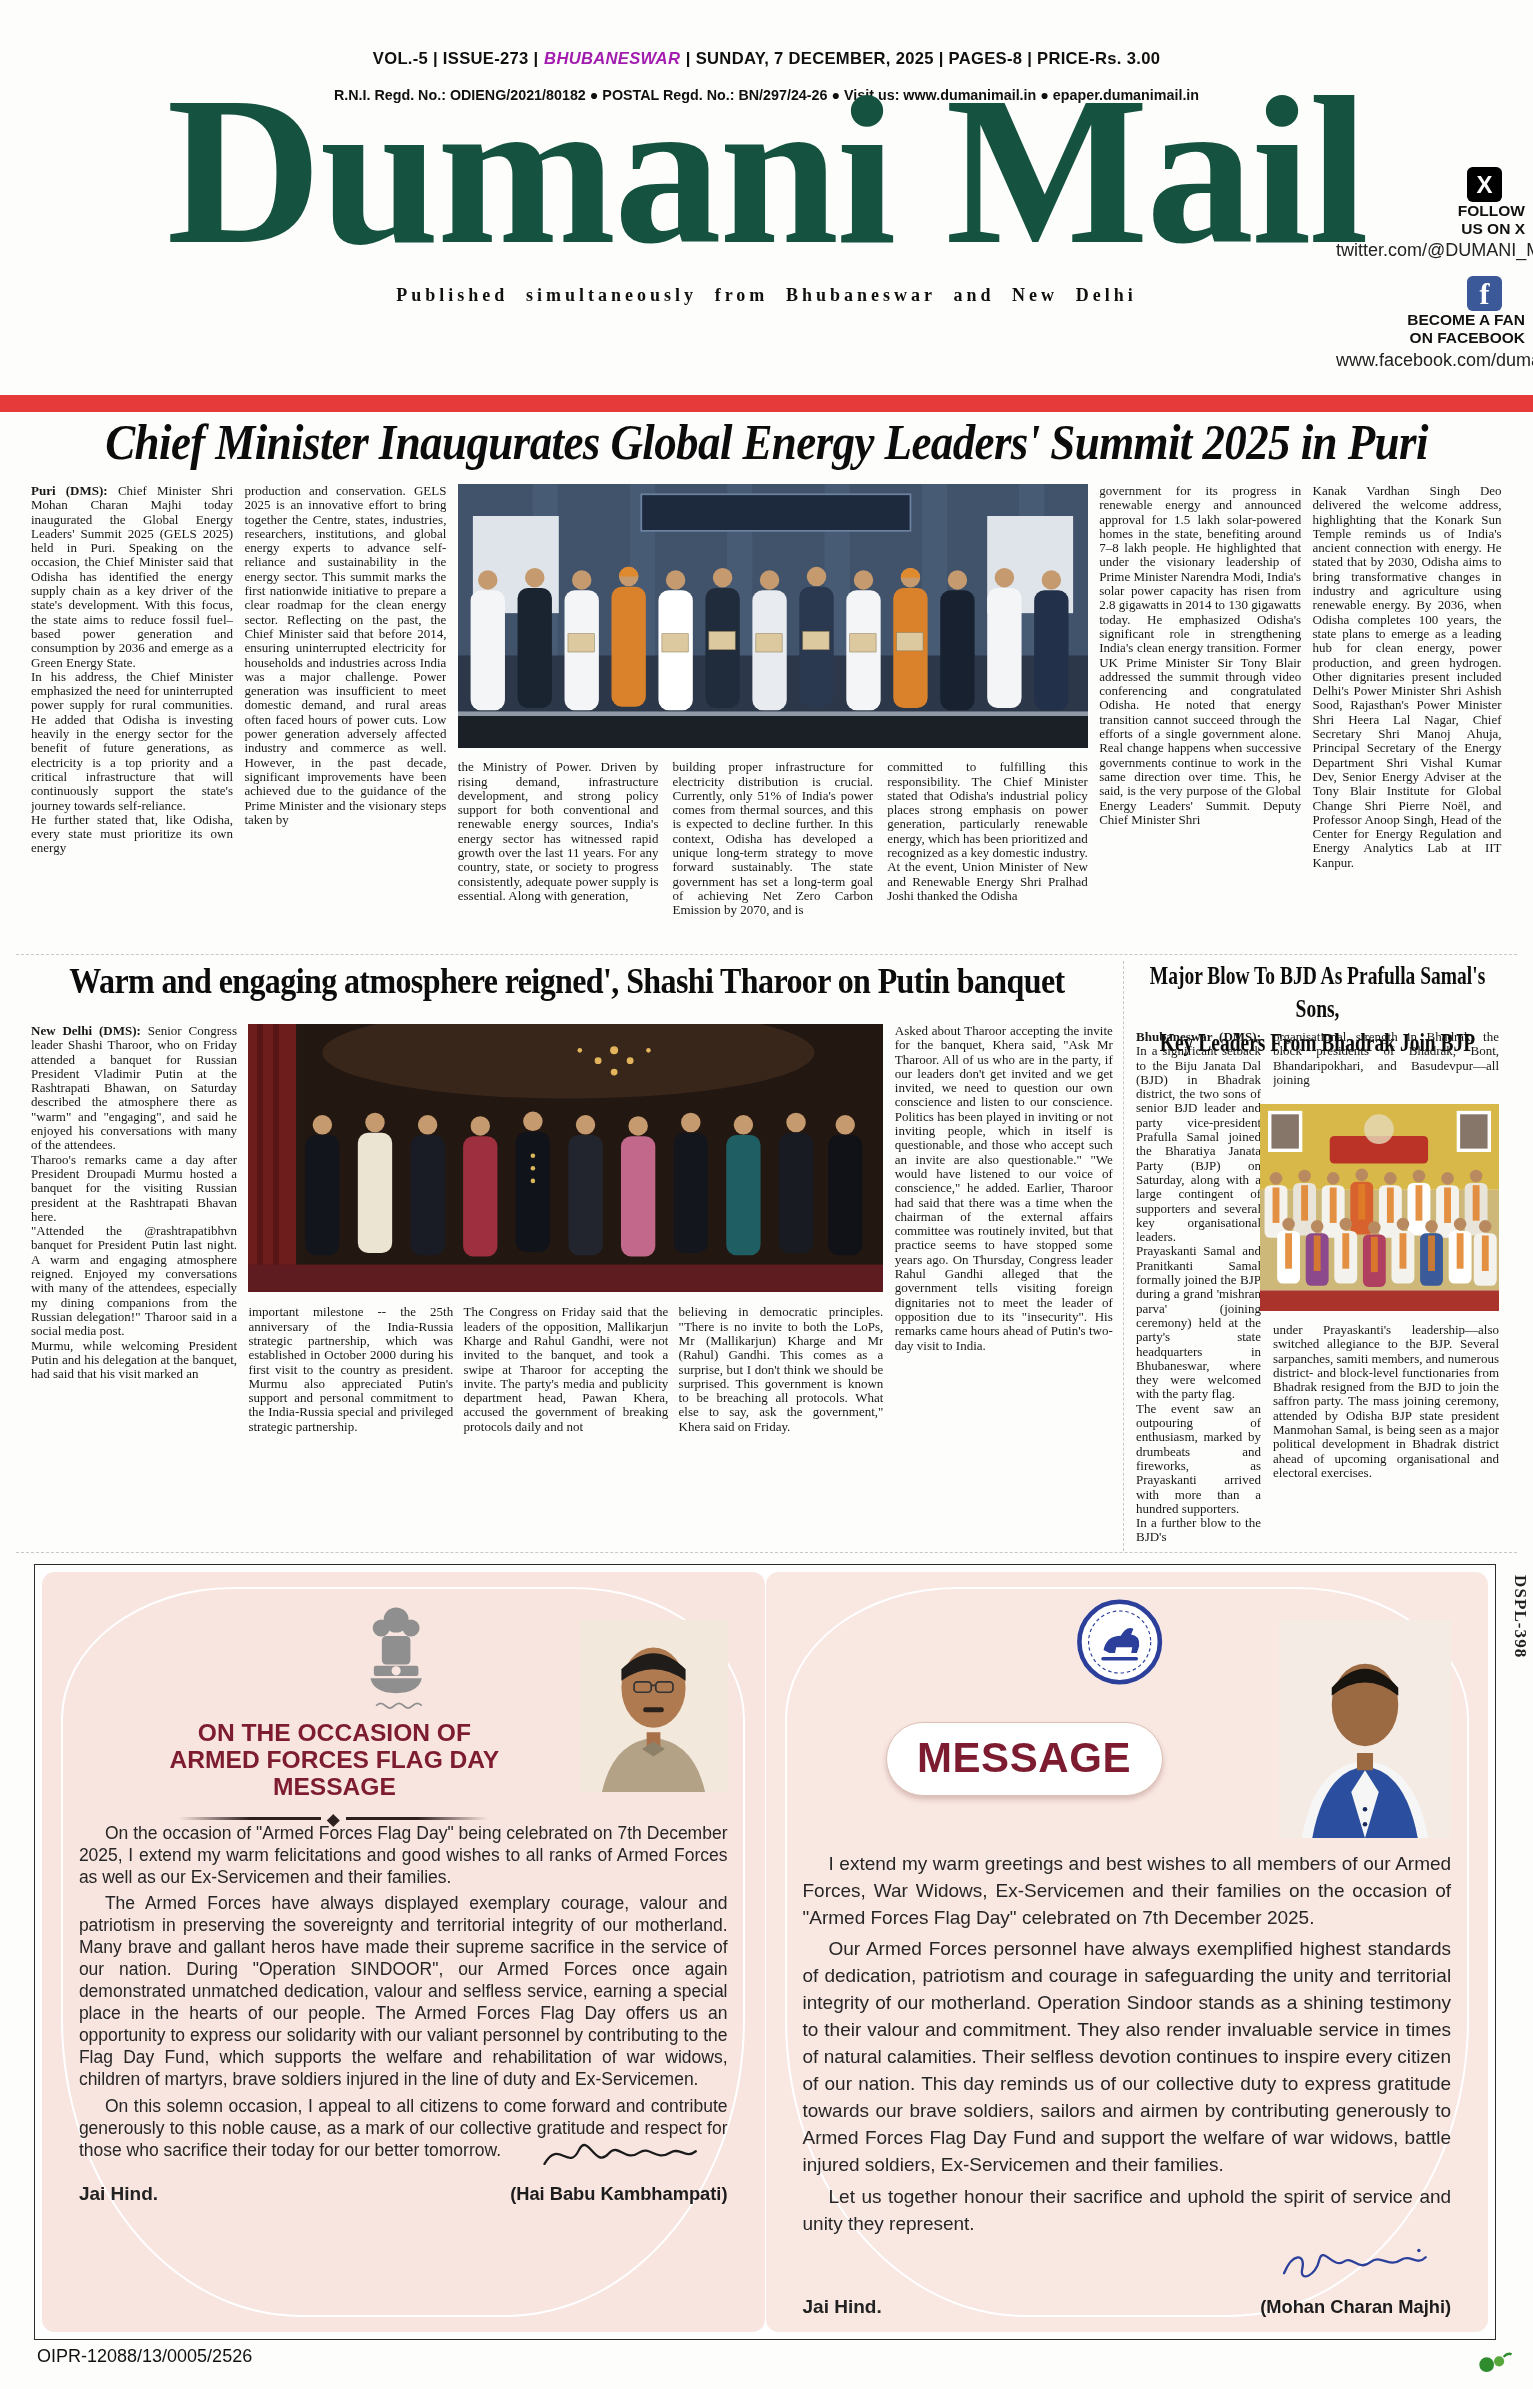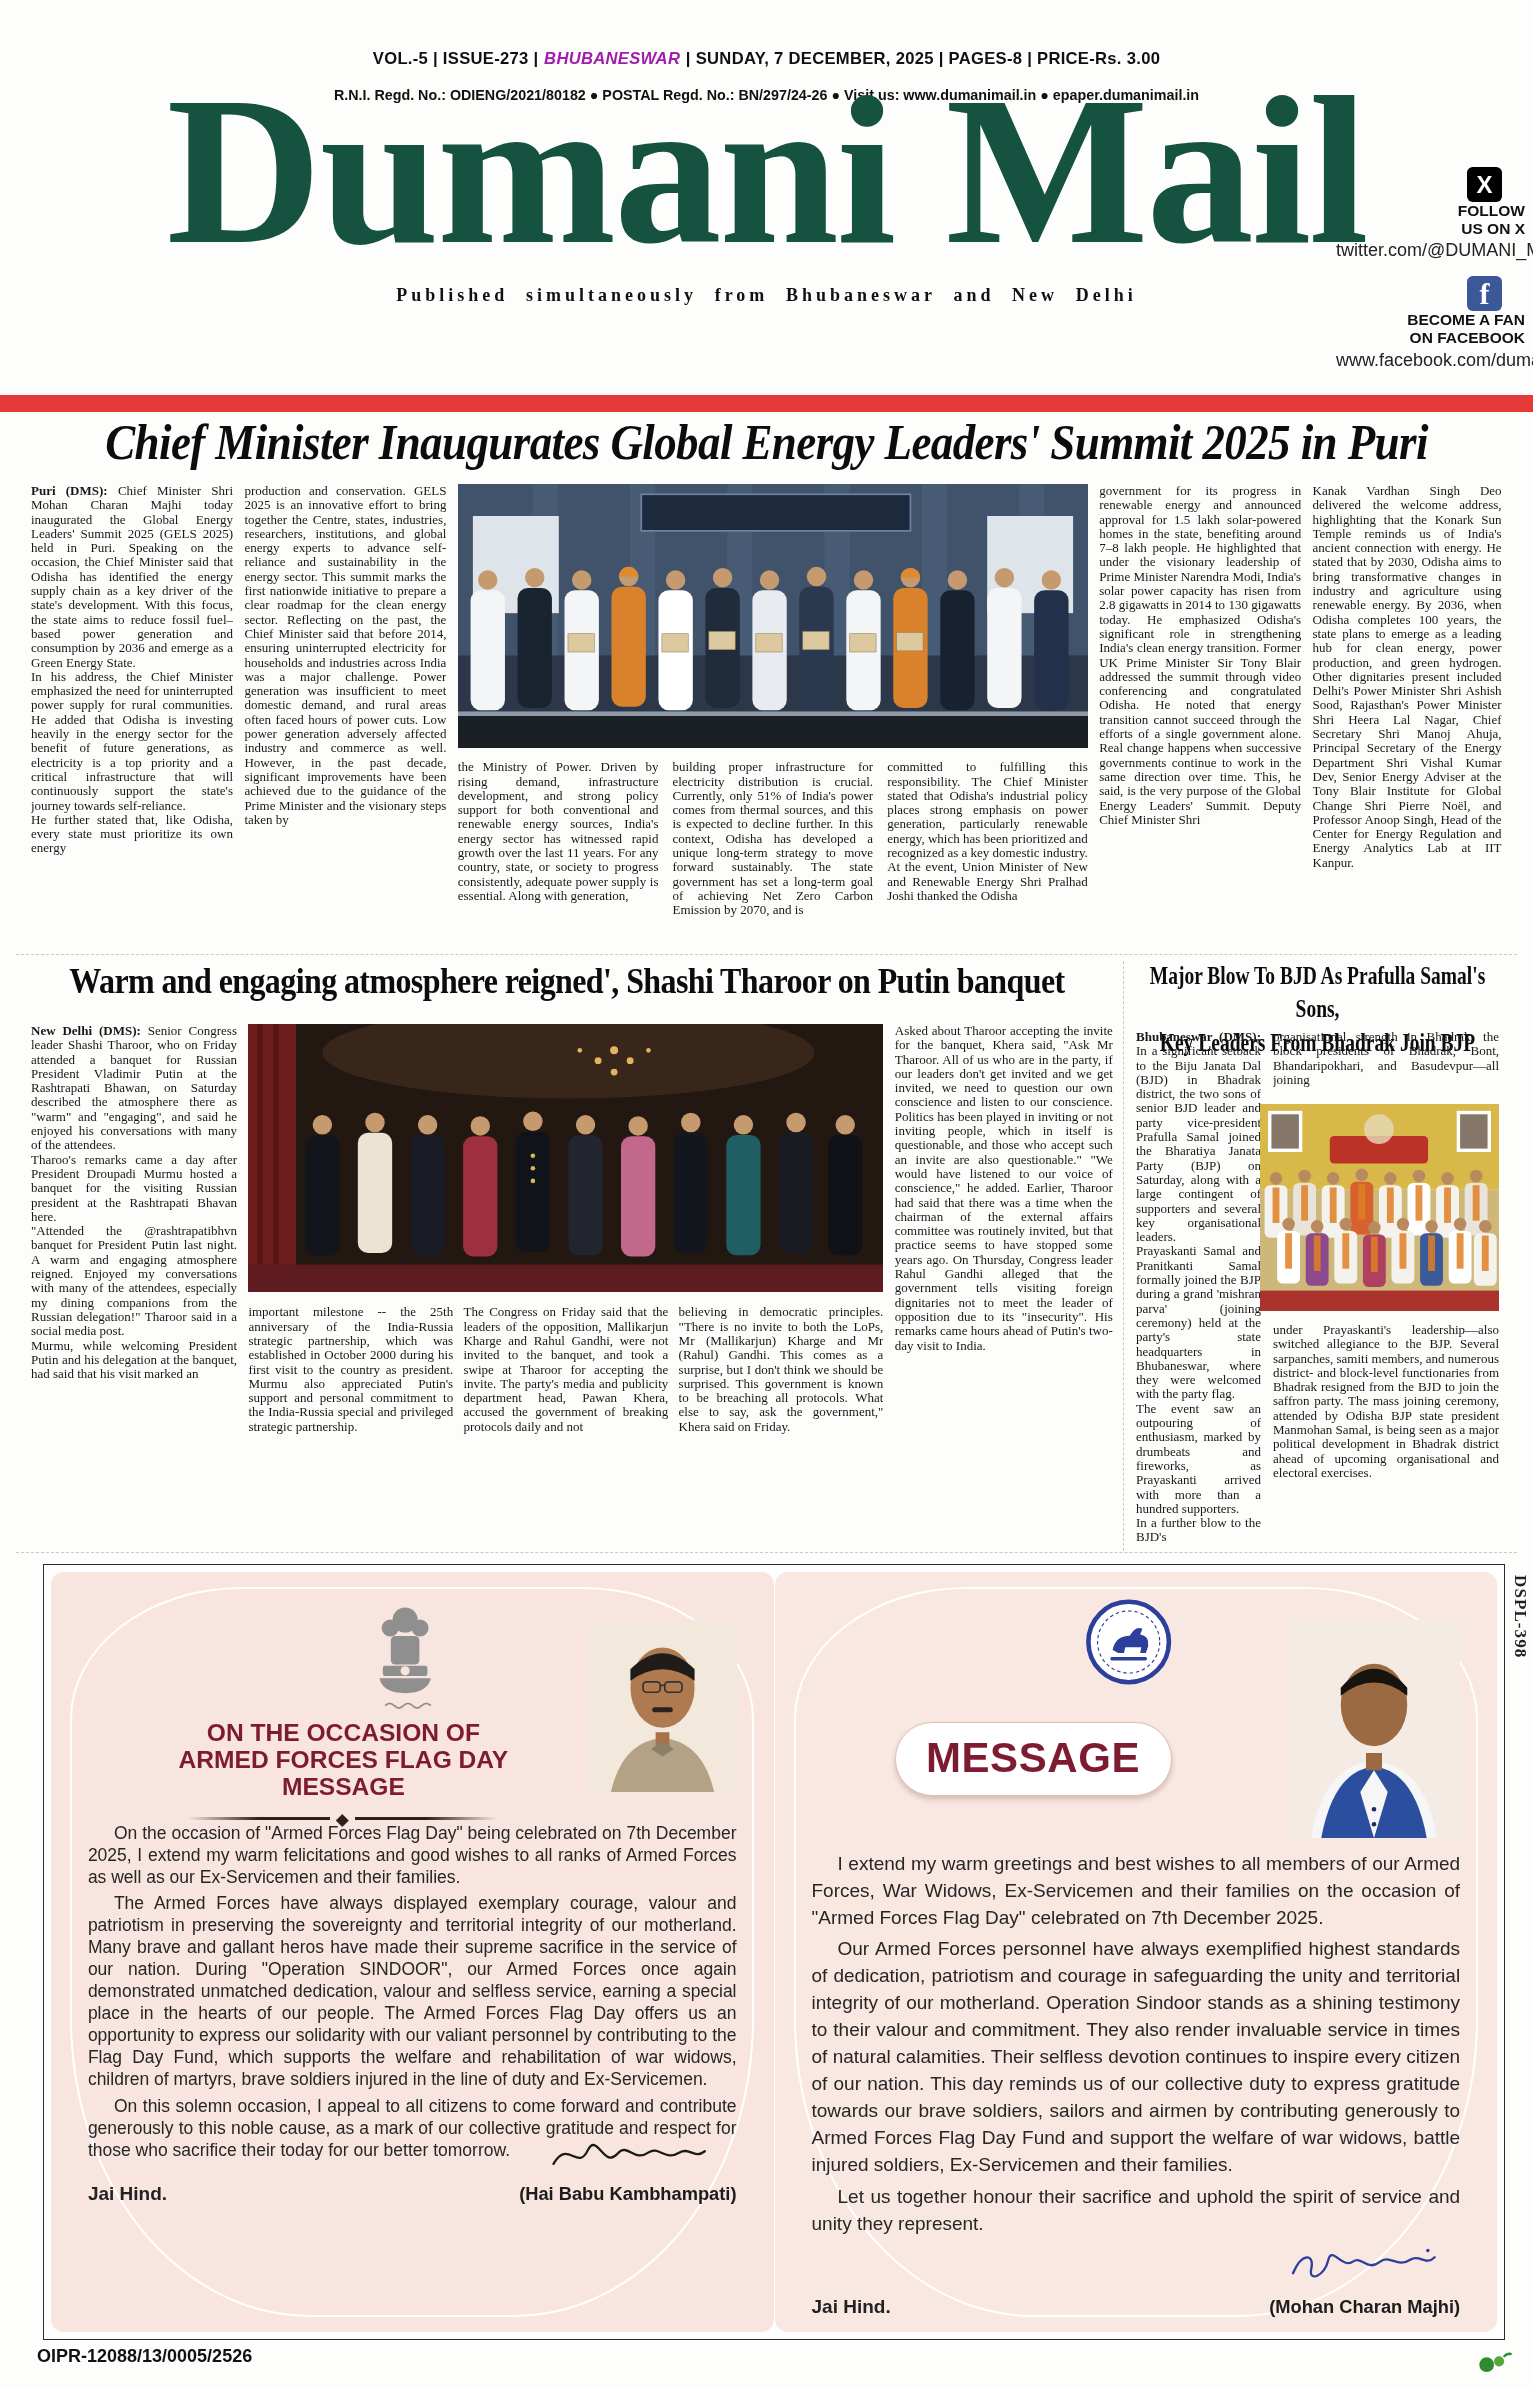--- a/index.html
+++ b/index.html
@@ -59,21 +59,21 @@
   .a2 .sub{display:flex;gap:10.3px;margin-top:11.4px;height:229px;}
   .a2 .sub div{flex:1;}
   .a2 .c5{width:218px;flex:none;}
   .a3{position:absolute;left:1136px;top:1030px;width:372px;height:515px;}
   .a3 .c1{position:absolute;left:0;top:0;width:125px;height:515px;}
   .a3 .c2t{position:absolute;left:137px;top:0;width:226px;height:71px;}
   .a3 .ph{position:absolute;left:124px;top:74px;width:239px;height:207px;}
   .a3 .c2b{position:absolute;left:137px;top:293px;width:226px;height:222px;}
   
   .ads{position:absolute;left:34px;top:1564px;width:1462px;height:776px;border:1.7px solid #2b2b2b;
-       background:#fff;box-sizing:border-box;padding:6.9px;display:flex;gap:1px;margin-left:9px;}
+       background:#fff;box-sizing:border-box;padding:6.9px;display:flex;gap:1px;}
   .ad{flex:1;border-radius:12.6px;position:relative;overflow:hidden;font-family:"Liberation Sans",sans-serif;}
   .ad-left{background:#f8e5e0;}
   .ad-right{background:#f9e7e2;}
   .arch{position:absolute;left:19.5px;right:19.5px;top:15px;bottom:15px;border:2.9px solid #fff;
         border-radius:172px 172px 240px 240px / 132px 132px 298px 298px;}
   .emb{position:absolute;top:24px;left:50%;transform:translateX(-58%);}
   .portrait{position:absolute;top:48px;right:37px;}
   .adh{position:absolute;left:69px;width:447px;text-align:center;font-weight:bold;color:#7d1b31;
        font-size:24.6px;line-height:27px;}
   .orn{position:absolute;left:137px;width:309px;top:237px;display:flex;align-items:center;}
@@ -89,21 +89,21 @@
         font-weight:bold;color:#7d1b31;font-size:42px;line-height:70px;letter-spacing:0.6px;}
   .jai-row{position:absolute;left:37px;right:37px;display:flex;justify-content:space-between;align-items:flex-end;}
   .ad-left .jai-row{top:562px;}
   .ad-right .jai-row{top:669px;}
   .jai{font-weight:bold;font-size:19px;color:#222;}
   .sig-block{text-align:center;}
   .sig-name{font-weight:bold;font-size:18.3px;color:#1c1c1c;margin-top:1.1px;}
   .dspl{position:absolute;right:3.4px;top:1575px;writing-mode:vertical-rl;font-weight:bold;
         font-size:17px;letter-spacing:1.1px;color:#222;font-family:"Liberation Serif",serif;}
   .oipr{position:absolute;left:37px;top:2346px;font-family:"Liberation Sans",sans-serif;
-        font-weight:bold;font-size:18px;color:#111;}
+        font-weight:normal;font-size:18px;color:#111;}
   .minilogo{position:absolute;right:19.5px;top:2350px;}
 </style>
 </head>
 <body>
 
 <div class="page">
 
   <div id="topline1" class="topline"><span>VOL.-5 | ISSUE-273 |</span><span class="city">BHUBANESWAR</span><span>| SUNDAY, 7 DECEMBER, 2025 | PAGES-8 | PRICE-Rs. 3.00</span></div>
   <div id="topline2" class="topline">R.N.I. Regd. No.: ODIENG/2021/80182 ● POSTAL Regd. No.: BN/297/24-26 ● Visit us: www.dumanimail.in ● epaper.dumanimail.in</div>
 

